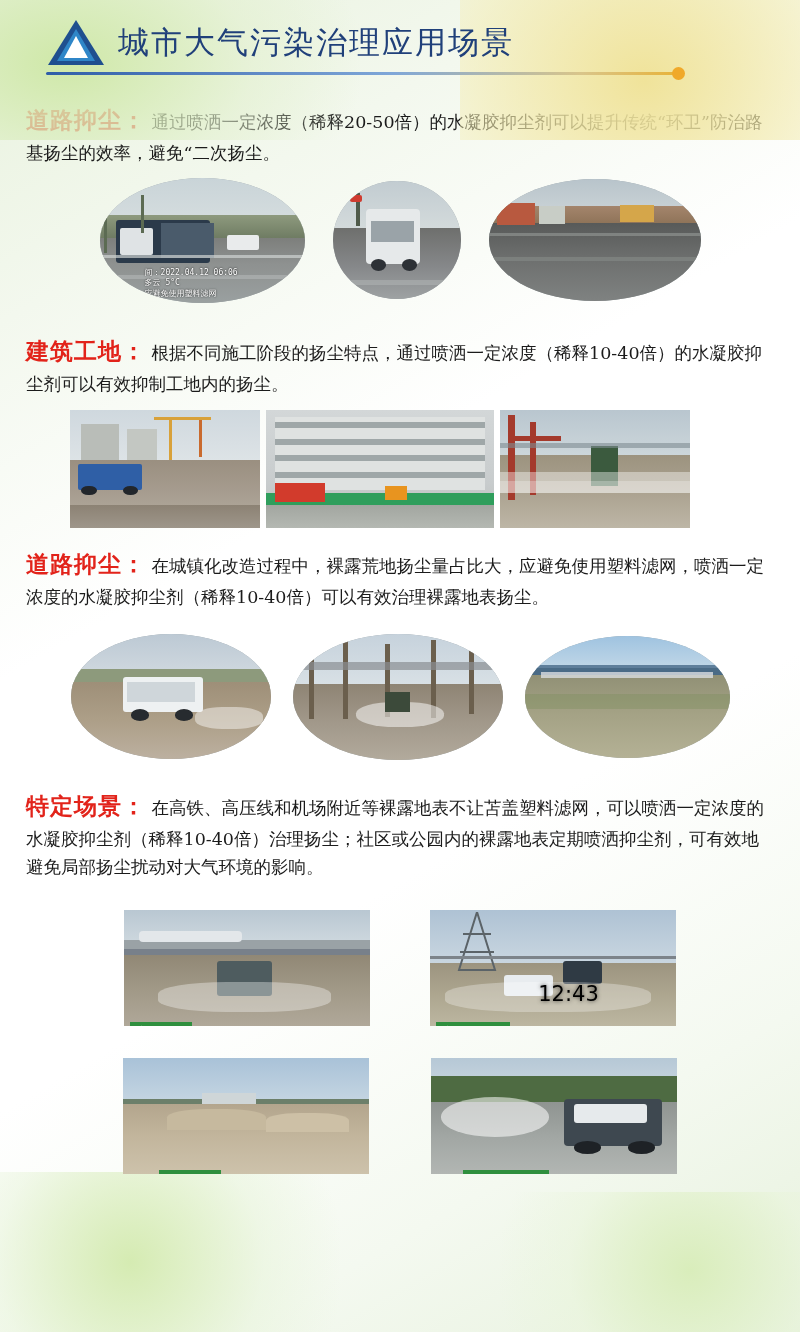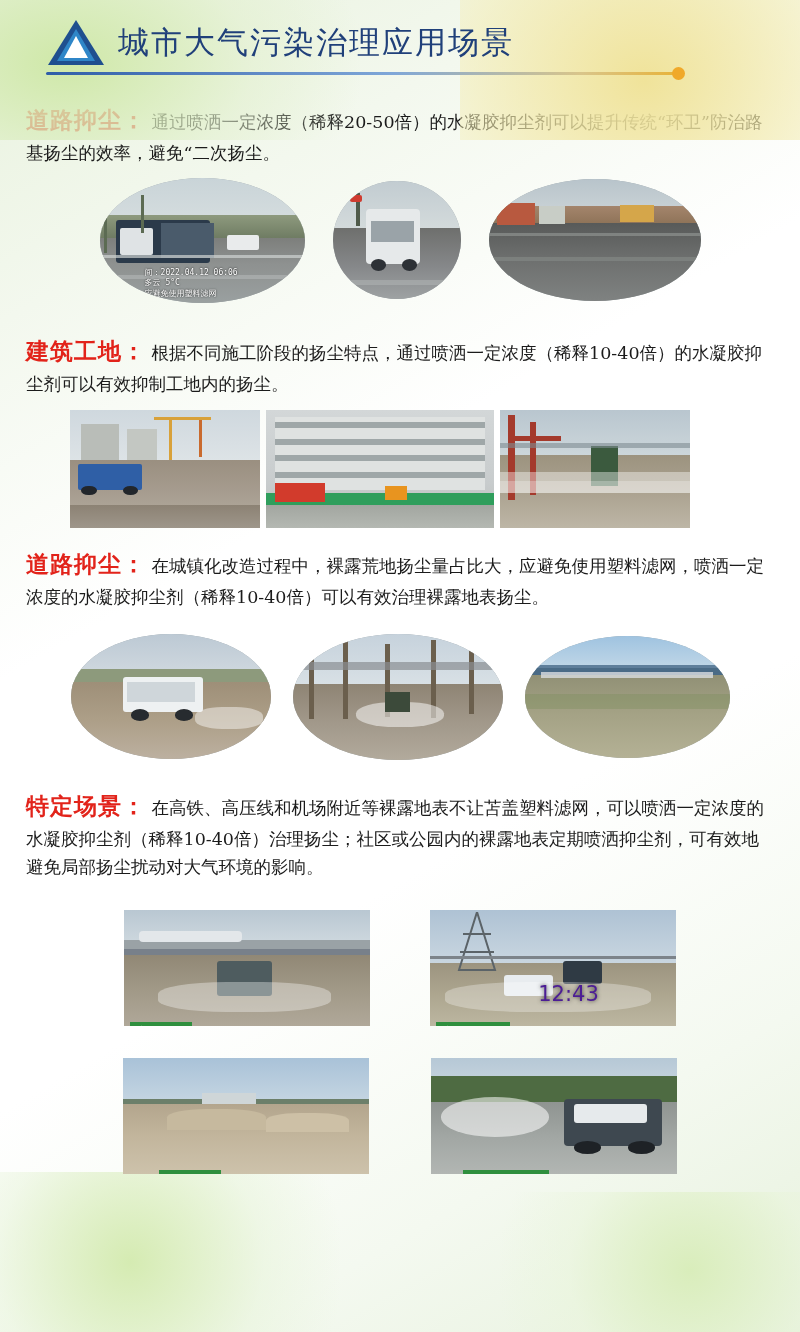--- a/index.html
+++ b/index.html
@@ -163,21 +163,21 @@
   .osd {
     position: absolute;
     color: #ffffff;
     font-family: "DejaVu Sans Mono", monospace;
     font-size: 8px;
     text-shadow: 0 0 2px #000;
     line-height: 1.35;
   }
   .osd-big {
     position: absolute;
-    color: #4c1d95;
+    color: #000000;
     font-family: "DejaVu Sans", "Liberation Sans", sans-serif;
     font-size: 21px;
     text-shadow: 0 0 4px rgba(0,0,0,.7);
     text-align: center;
   }
 </style>
 </head>
 <body>
 
 <div class="page">

